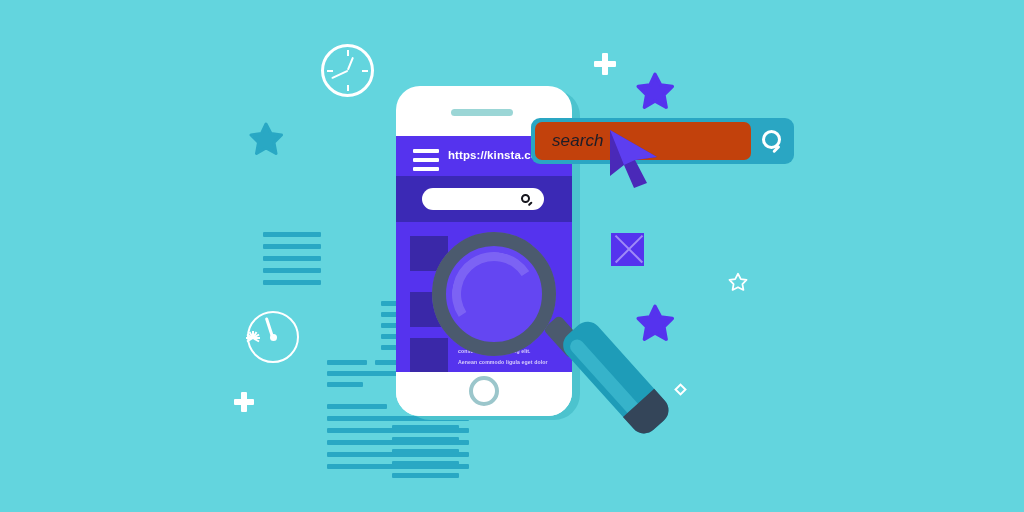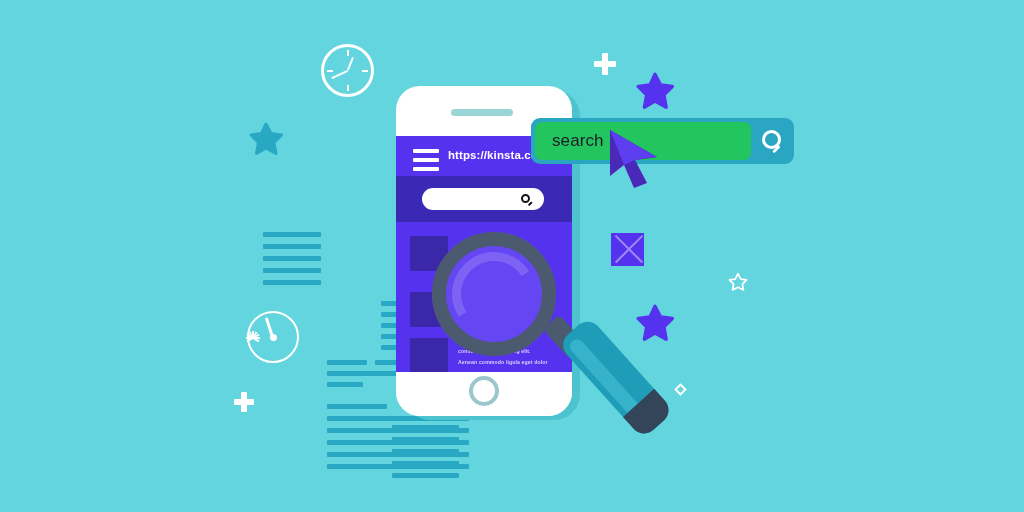--- a/index.html
+++ b/index.html
@@ -203,24 +203,25 @@
   }
 
   
   .searchbar {
     position: absolute;
     background: #2aa6c3;
     border-radius: 9px;
   }
   .searchbar-input {
     position: absolute;
-    background: #22c55e;
+    background: #c2410c;
     border-radius: 7px;
     display: flex;
     align-items: center;
+    font-style: italic;
   }
   .searchbar-text {
     margin-left: 17px;
     font-size: 17px;
     color: #1d1d28;
     letter-spacing: 0.1px;
   }
   .mag-glyph {
     position: absolute;
     border: 3px solid #ffffff;

